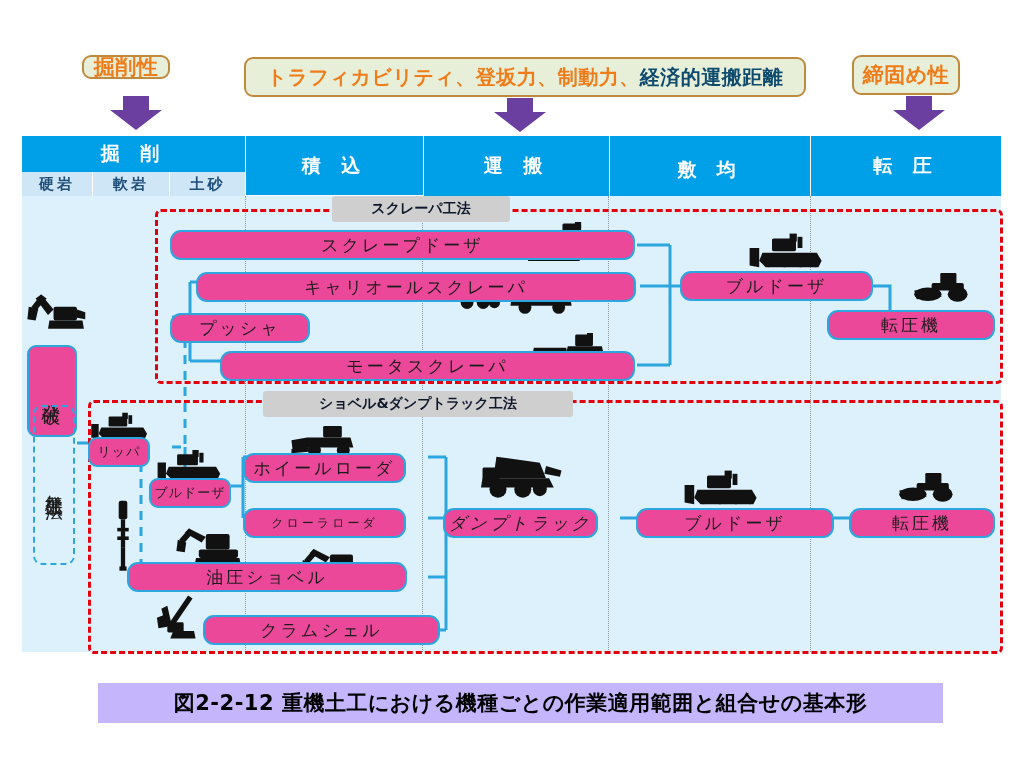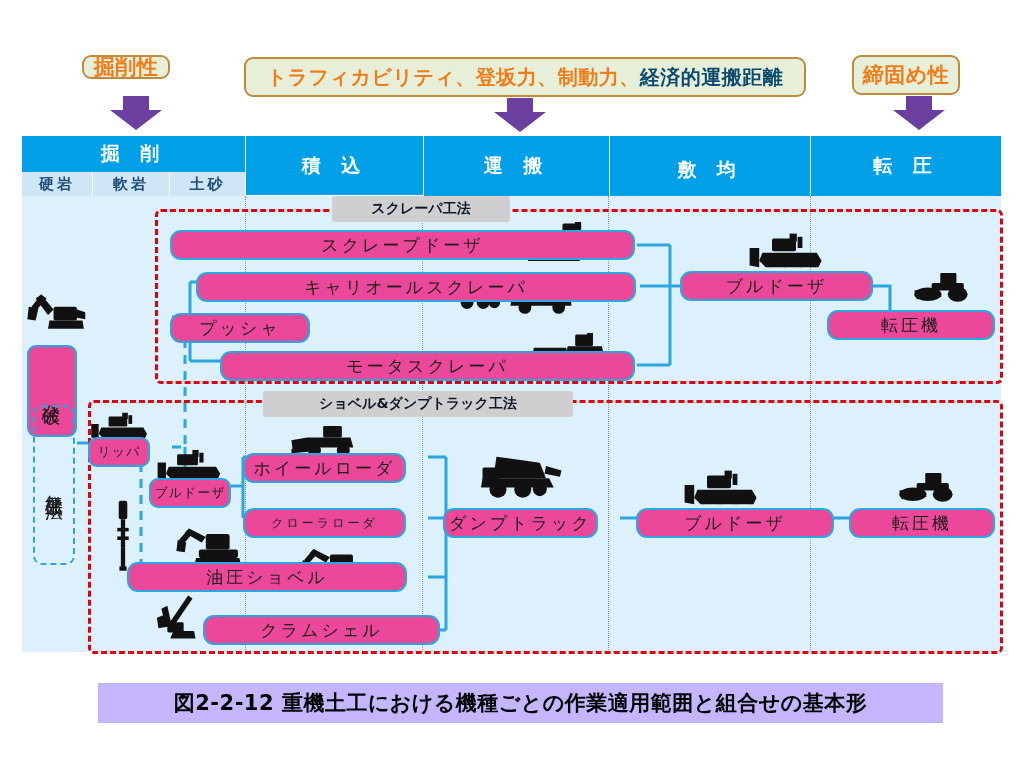--- a/index.html
+++ b/index.html
@@ -422,21 +422,21 @@
         </div>
         <div class="mbox" style="left: 221px; top: 312px; width: 163px; height: 30px; font-size: 12px;">
           <span>クローラローダ</span>
         </div>
         <div class="mbox" style="left: 105px; top: 366px; width: 280px; height: 30px; font-size: 17px;">
           <span>油圧ショベル</span>
         </div>
         <div class="mbox" style="left: 181px; top: 419px; width: 237px; height: 30px; font-size: 17px;">
           <span>クラムシェル</span>
         </div>
-        <div class="mbox" style="left: 421px; top: 312px; width: 155px; height: 30px; font-size: 17px;">
+        <div class="mbox" style="left: 421px; top: 312px; width: 155px; height: 30px; font-size: 17px; font-style: italic;">
           <span>ダンプトラック</span>
         </div>
         <div class="mbox" style="left: 614px; top: 312px; width: 198px; height: 30px; font-size: 17px;">
           <span>ブルドーザ</span>
         </div>
         <div class="mbox" style="left: 827px; top: 312px; width: 146px; height: 30px; font-size: 17px;">
           <span>転圧機</span>
         </div>
       </div>
 

